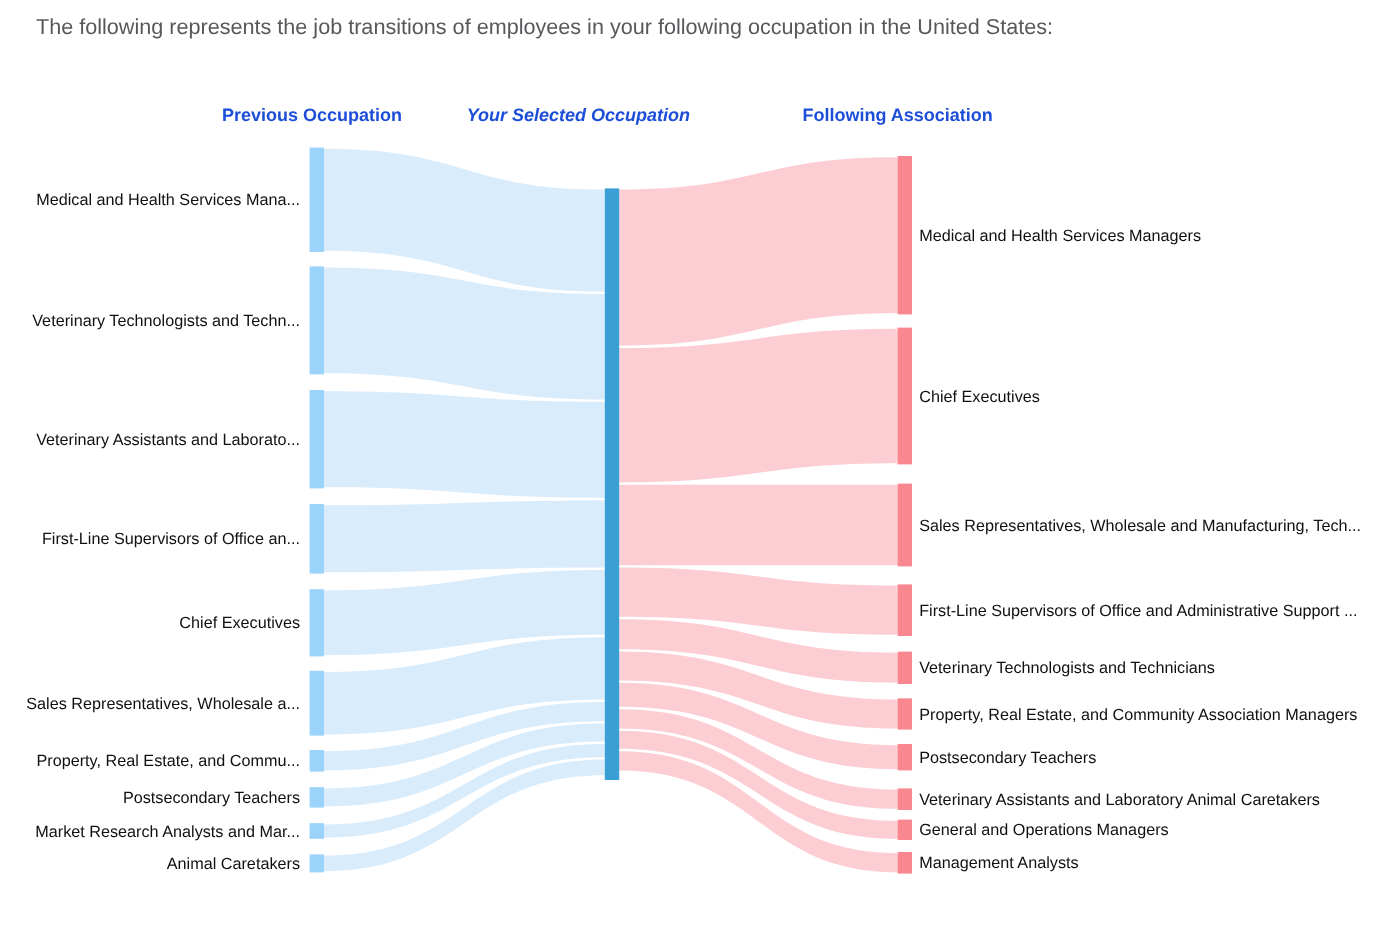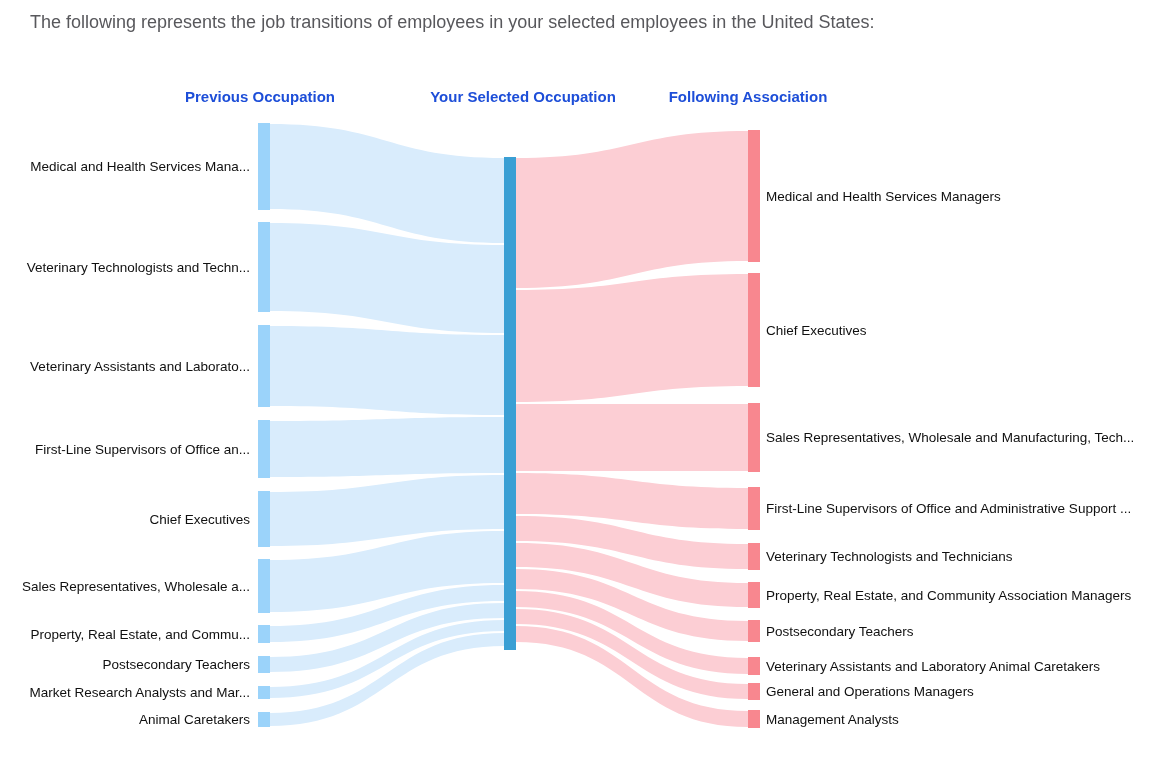--- a/index.html
+++ b/index.html
@@ -43,24 +43,24 @@
     font-size: 13.5px;
     fill: #101010;
   }
   #sankey-svg path.link { stroke: none; }
   #sankey-svg rect.node { stroke: none; }
 </style>
 </head>
 <body>
 
 <div id="stage">
-  <div class="page-title">The following represents the job transitions of employees in your selected employees in the United States:</div>
+  <div class="page-title">The following represents the job transitions of employees in your following occupation in the United States:</div>
 
   <div class="col-header" style="left:260px;">Previous Occupation</div>
-  <div class="col-header" style="left:523px;">Your Selected Occupation</div>
+  <div class="col-header" style="left:482px;font-style:italic;">Your Selected Occupation</div>
   <div class="col-header" style="left:748px;">Following Association</div>
 
   <svg id="sankey-svg" width="1152" height="772">
       <path class="link" d="M270,124 C387,124 387,158 504,158 L504,243 C387,243 387,209 270,209 Z" fill="#d9ecfc"></path>
       <path class="link" d="M270,223 C387,223 387,245 504,245 L504,333 C387,333 387,311 270,311 Z" fill="#d9ecfc"></path>
       <path class="link" d="M270,326 C387,326 387,335 504,335 L504,415 C387,415 387,406 270,406 Z" fill="#d9ecfc"></path>
       <path class="link" d="M270,421 C387,421 387,417 504,417 L504,473 C387,473 387,477 270,477 Z" fill="#d9ecfc"></path>
       <path class="link" d="M270,492 C387,492 387,475 504,475 L504,529 C387,529 387,546 270,546 Z" fill="#d9ecfc"></path>
       <path class="link" d="M270,560 C387,560 387,531 504,531 L504,583 C387,583 387,612 270,612 Z" fill="#d9ecfc"></path>
       <path class="link" d="M270,626 C387,626 387,585 504,585 L504,601 C387,601 387,642 270,642 Z" fill="#d9ecfc"></path>

